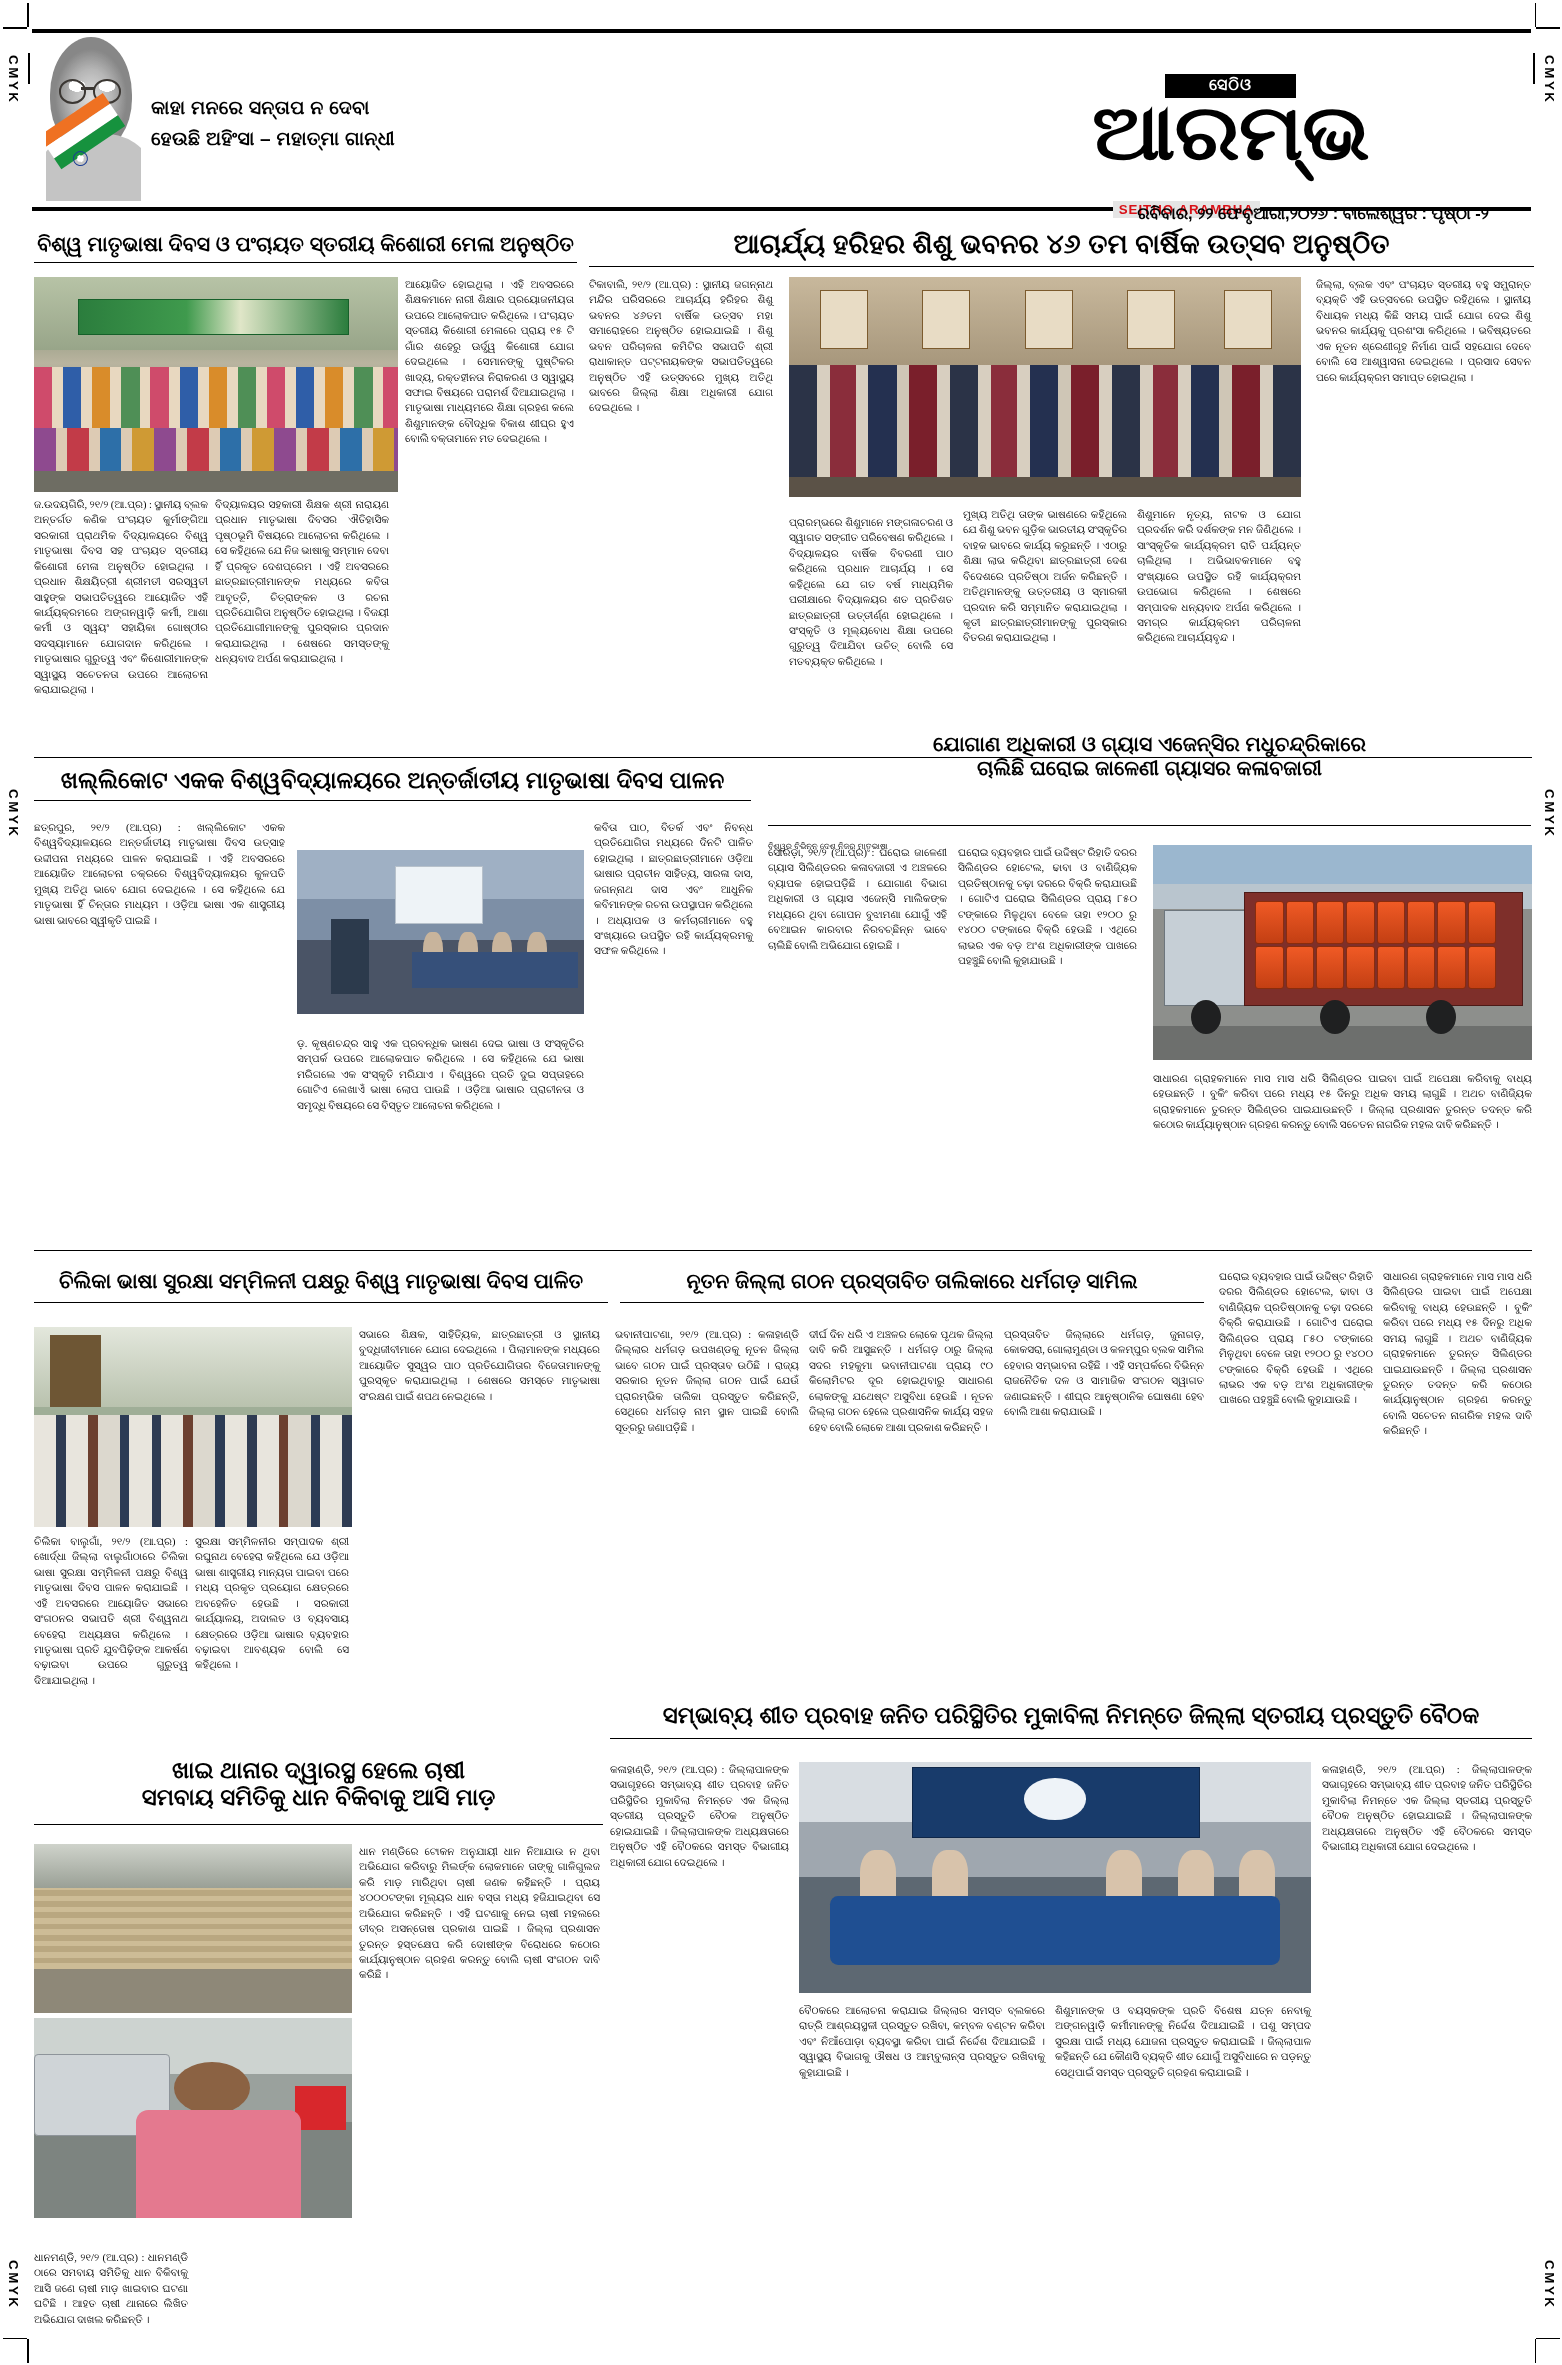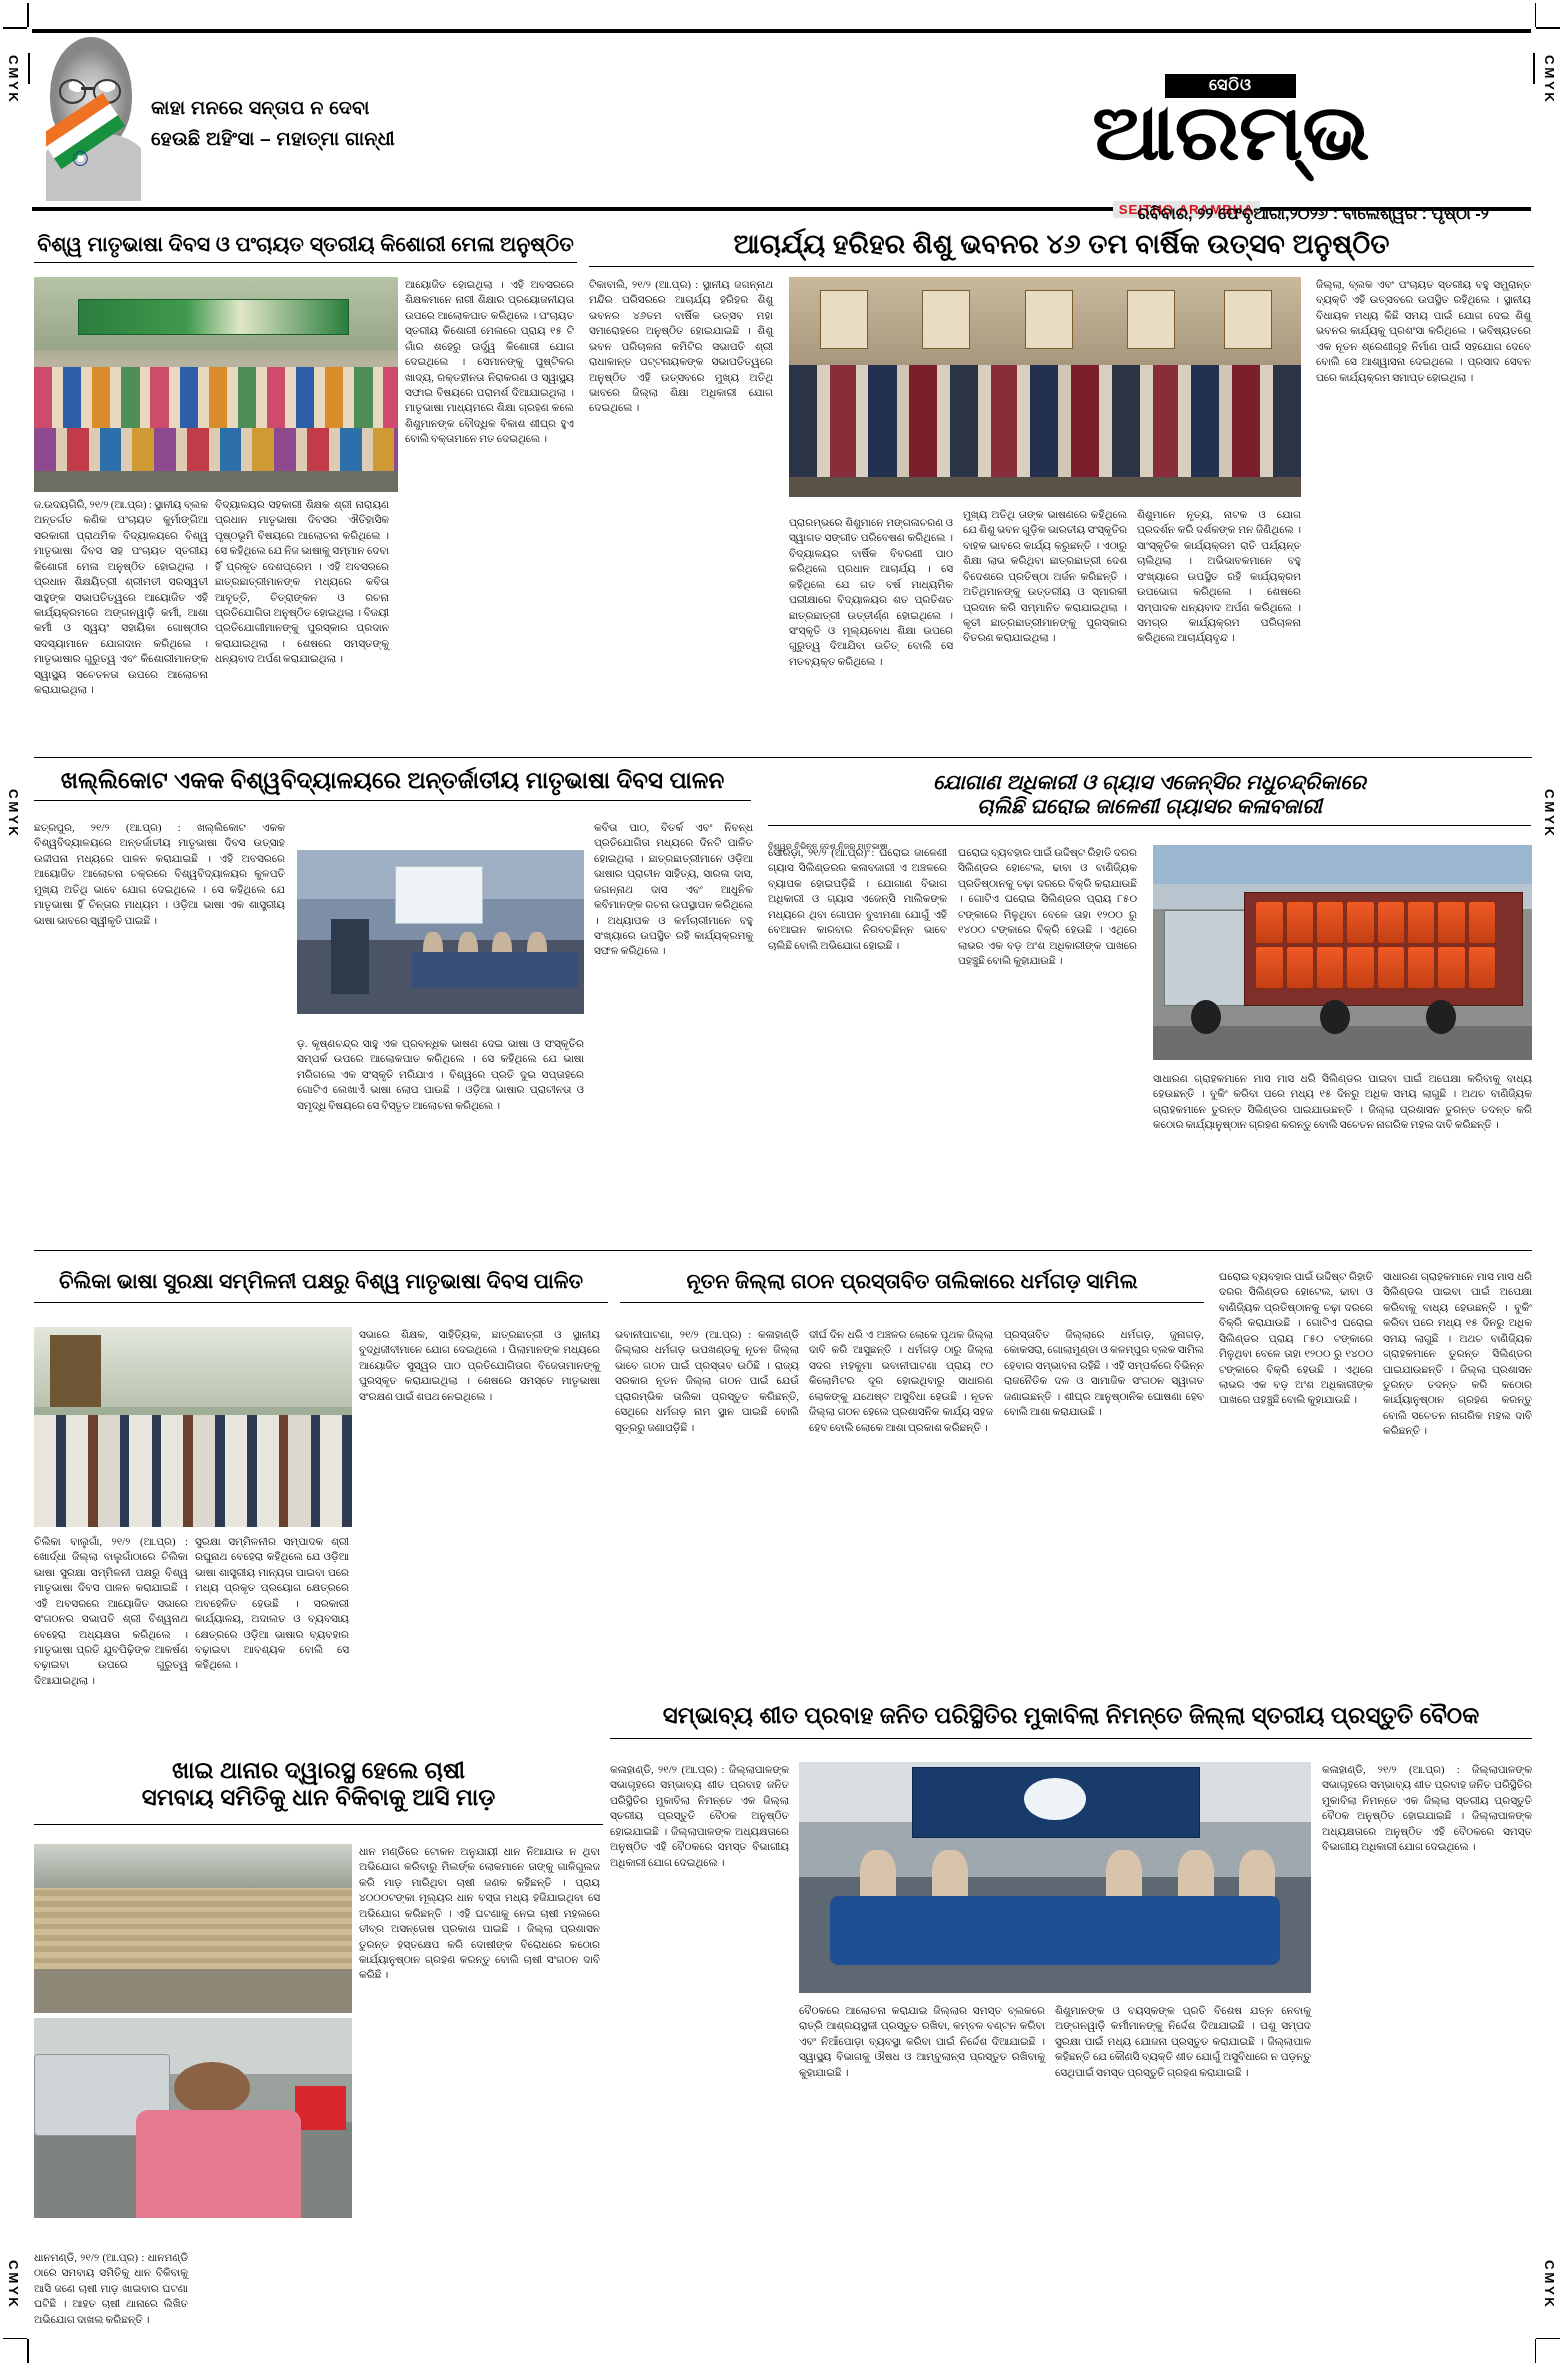--- a/index.html
+++ b/index.html
@@ -218,21 +218,21 @@
   <div class="col" style="left:789px;top:507px;width:164px;height:246px;margin-top:8px;">ପ୍ରାରମ୍ଭରେ ଶିଶୁମାନେ ମଙ୍ଗଳାଚରଣ ଓ ସ୍ୱାଗତ ସଙ୍ଗୀତ ପରିବେଷଣ କରିଥିଲେ । ବିଦ୍ୟାଳୟର ବାର୍ଷିକ ବିବରଣୀ ପାଠ କରିଥିଲେ ପ୍ରଧାନ ଆଚାର୍ଯ୍ୟ । ସେ କହିଥିଲେ ଯେ ଗତ ବର୍ଷ ମାଧ୍ୟମିକ ପରୀକ୍ଷାରେ ବିଦ୍ୟାଳୟର ଶତ ପ୍ରତିଶତ ଛାତ୍ରଛାତ୍ରୀ ଉତ୍ତୀର୍ଣ୍ଣ ହୋଇଥିଲେ । ସଂସ୍କୃତି ଓ ମୂଲ୍ୟବୋଧ ଶିକ୍ଷା ଉପରେ ଗୁରୁତ୍ୱ ଦିଆଯିବା ଉଚିତ୍ ବୋଲି ସେ ମତବ୍ୟକ୍ତ କରିଥିଲେ ।</div>
   <div class="col" style="left:963px;top:507px;width:164px;height:246px;">ମୁଖ୍ୟ ଅତିଥି ତାଙ୍କ ଭାଷଣରେ କହିଥିଲେ ଯେ ଶିଶୁ ଭବନ ଗୁଡ଼ିକ ଭାରତୀୟ ସଂସ୍କୃତିର ବାହକ ଭାବରେ କାର୍ଯ୍ୟ କରୁଛନ୍ତି । ଏଠାରୁ ଶିକ୍ଷା ଲାଭ କରିଥିବା ଛାତ୍ରଛାତ୍ରୀ ଦେଶ ବିଦେଶରେ ପ୍ରତିଷ୍ଠା ଅର୍ଜନ କରିଛନ୍ତି । ଅତିଥିମାନଙ୍କୁ ଉତ୍ତରୀୟ ଓ ସ୍ମାରକୀ ପ୍ରଦାନ କରି ସମ୍ମାନିତ କରାଯାଇଥିଲା । କୃତୀ ଛାତ୍ରଛାତ୍ରୀମାନଙ୍କୁ ପୁରସ୍କାର ବିତରଣ କରାଯାଇଥିଲା ।</div>
   <div class="col" style="left:1137px;top:507px;width:164px;height:246px;">ଶିଶୁମାନେ ନୃତ୍ୟ, ନାଟକ ଓ ଯୋଗ ପ୍ରଦର୍ଶନ କରି ଦର୍ଶକଙ୍କ ମନ ଜିଣିଥିଲେ । ସାଂସ୍କୃତିକ କାର୍ଯ୍ୟକ୍ରମ ରାତି ପର୍ଯ୍ୟନ୍ତ ଚାଲିଥିଲା । ଅଭିଭାବକମାନେ ବହୁ ସଂଖ୍ୟାରେ ଉପସ୍ଥିତ ରହି କାର୍ଯ୍ୟକ୍ରମ ଉପଭୋଗ କରିଥିଲେ । ଶେଷରେ ସମ୍ପାଦକ ଧନ୍ୟବାଦ ଅର୍ପଣ କରିଥିଲେ । ସମଗ୍ର କାର୍ଯ୍ୟକ୍ରମ ପରିଚାଳନା କରିଥିଲେ ଆଚାର୍ଯ୍ୟବୃନ୍ଦ ।</div>
   <div class="col" style="left:1316px;top:277px;width:215px;height:476px;">ଜିଲ୍ଲା, ବ୍ଲକ ଏବଂ ପଂଚାୟତ ସ୍ତରୀୟ ବହୁ ସମ୍ଭ୍ରାନ୍ତ ବ୍ୟକ୍ତି ଏହି ଉତ୍ସବରେ ଉପସ୍ଥିତ ରହିଥିଲେ । ସ୍ଥାନୀୟ ବିଧାୟକ ମଧ୍ୟ କିଛି ସମୟ ପାଇଁ ଯୋଗ ଦେଇ ଶିଶୁ ଭବନର କାର୍ଯ୍ୟକୁ ପ୍ରଶଂସା କରିଥିଲେ । ଭବିଷ୍ୟତରେ ଏକ ନୂତନ ଶ୍ରେଣୀଗୃହ ନିର୍ମାଣ ପାଇଁ ସହଯୋଗ ଦେବେ ବୋଲି ସେ ଆଶ୍ୱାସନା ଦେଇଥିଲେ । ପ୍ରସାଦ ସେବନ ପରେ କାର୍ଯ୍ୟକ୍ରମ ସମାପ୍ତ ହୋଇଥିଲା ।</div>
 
   <div class="rule-thin" style="left:34px;top:757px;width:1498px;"></div>
 
   <div class="hl hl-lg" style="left:34px;top:767px;width:717px;">ଖଲ୍ଲିକୋଟ ଏକକ ବିଶ୍ୱବିଦ୍ୟାଳୟରେ ଅନ୍ତର୍ଜାତୀୟ ମାତୃଭାଷା ଦିବସ ପାଳନ</div>
   <div class="rule-thin" style="left:34px;top:800px;width:717px;"></div>
 
-  <div class="hl hl-md" style="left:768px;top:770px;width:763px;font-style:italic;">
+  <div class="hl hl-md" style="left:768px;top:732px;width:763px;">
     <div>ଯୋଗାଣ ଅଧିକାରୀ ଓ ଗ୍ୟାସ ଏଜେନ୍ସିର ମଧୁଚନ୍ଦ୍ରିକାରେ</div>
     <div>ଚାଲିଛି ଘରୋଇ ଜାଳେଣୀ ଗ୍ୟାସର କଳାବଜାରୀ</div>
   </div>
   <div class="rule-thin" style="left:768px;top:825px;width:763px;"></div>
 
   <div class="photo p-sem" style="left:297px;top:850px;width:287px;height:164px;">
     <div class="screen"></div>
       <div class="podium"></div>
     <div class="per" style="left:44%;"></div>
       <div class="per" style="left:56%;"></div>

